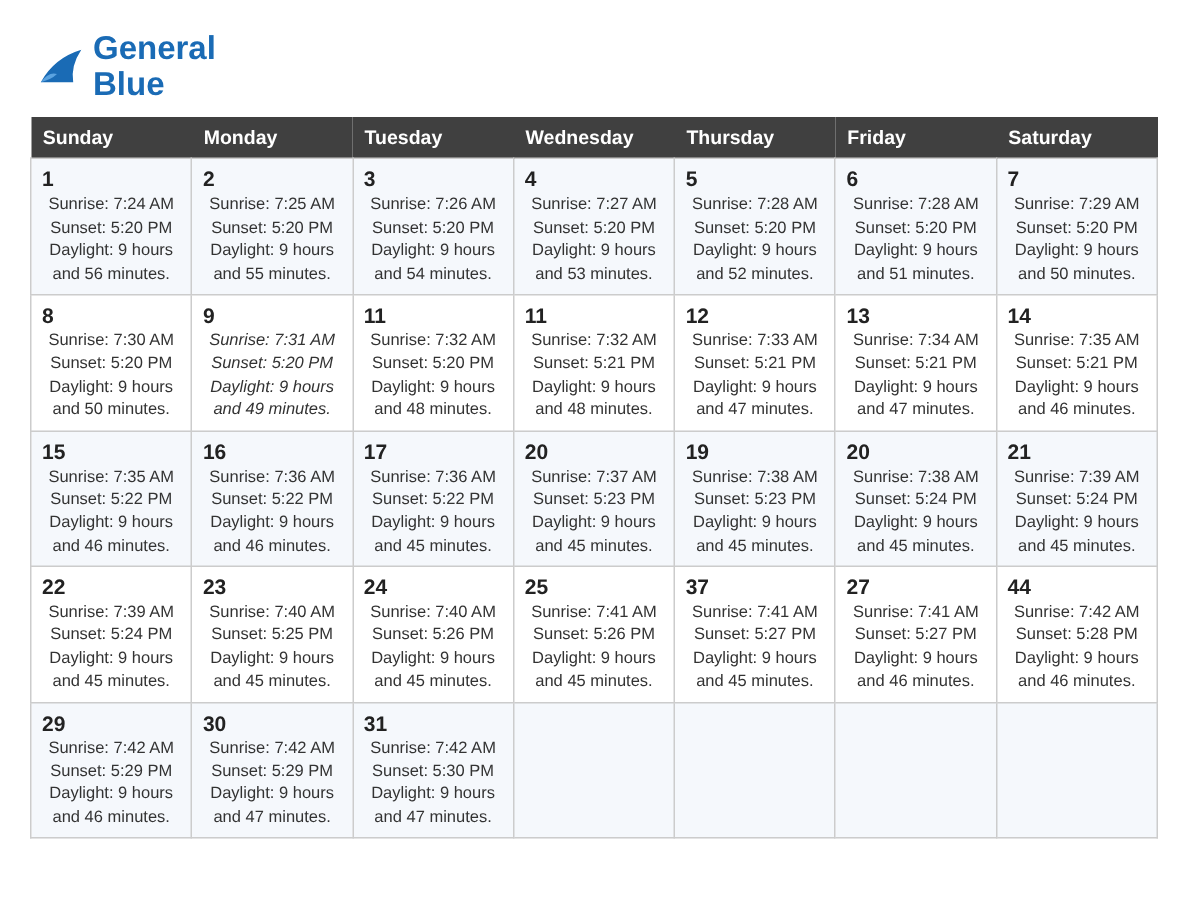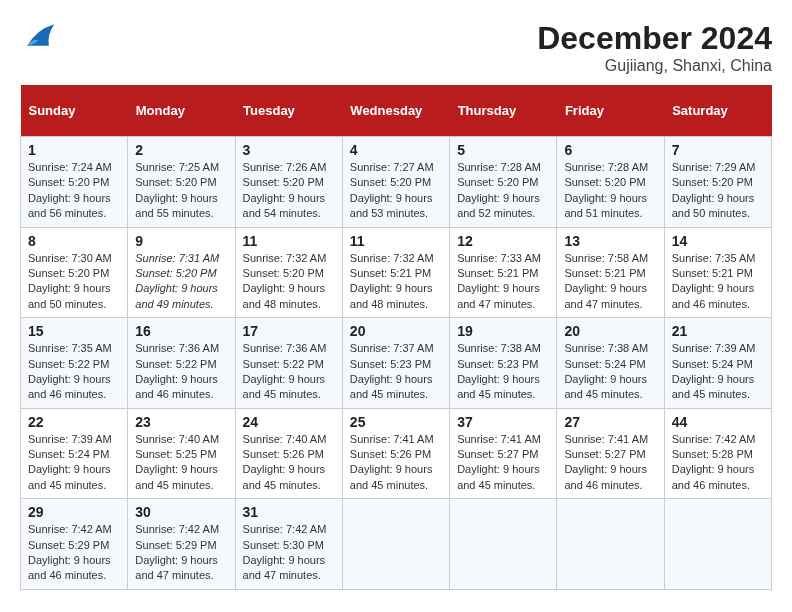--- a/index.html
+++ b/index.html
@@ -43,24 +43,24 @@
       font-size: 16px;
       font-weight: normal;
       color: #444;
     }
     table {
       width: 100%;
       border-collapse: collapse;
       font-size: 11px;
     }
     thead tr th {
-      background: #b91c1c;
+      background: #404040;
       color: #fff;
       text-align: left;
-      padding: 18px 8px;
+      padding: 6px 8px;
       font-size: 13px;
       font-weight: bold;
     }
     tbody tr td {
       border: 1px solid #ccc;
       vertical-align: top;
       padding: 5px 7px;
       width: calc(100% / 7);
       min-height: 70px;
     }
@@ -73,37 +73,36 @@
     .day-num {
       font-size: 14px;
       font-weight: bold;
       color: #222;
       display: block;
       margin-bottom: 2px;
     }
     .day-info {
       color: #333;
       line-height: 1.4;
+      text-align: center;
     }
   </style>
 </head>
 <body>
 
 <div class="header">
   <div class="logo">
     <svg class="logo-bird" viewBox="0 0 40 32" xmlns="http://www.w3.org/2000/svg">
       <path d="M8,28 Q18,10 38,4 Q30,16 32,28" fill="#1a6bb5"></path>
       <path d="M8,28 Q14,20 20,22 Q16,26 8,28" fill="#5ba3e0"></path>
     </svg>
     <div class="logo-text">
+      <div><span>General</span></div>
+      <div><span>Blue</span></div>
     </div>
-  </div>
-  <div class="title-block">
-    <h1>December 2024</h1>
-    <h2>Gujiiang, Shanxi, China</h2>
   </div>
 </div>
 
 <table>
   <thead>
     <tr id="header-row">
         <th>Sunday</th>
         <th>Monday</th>
         <th>Tuesday</th>
         <th>Wednesday</th>
@@ -183,21 +182,21 @@
 Daylight: 9 hours and 48 minutes.</div>
         </td>
         <td>
           <span class="day-num">12</span>
           <div class="day-info" style="white-space: pre-line;">Sunrise: 7:33 AM
 Sunset: 5:21 PM
 Daylight: 9 hours and 47 minutes.</div>
         </td>
         <td>
           <span class="day-num">13</span>
-          <div class="day-info" style="white-space: pre-line;">Sunrise: 7:58 AM
+          <div class="day-info" style="white-space: pre-line;">Sunrise: 7:34 AM
 Sunset: 5:21 PM
 Daylight: 9 hours and 47 minutes.</div>
         </td>
         <td>
           <span class="day-num">14</span>
           <div class="day-info" style="white-space: pre-line;">Sunrise: 7:35 AM
 Sunset: 5:21 PM
 Daylight: 9 hours and 46 minutes.</div>
         </td>
       </tr>

